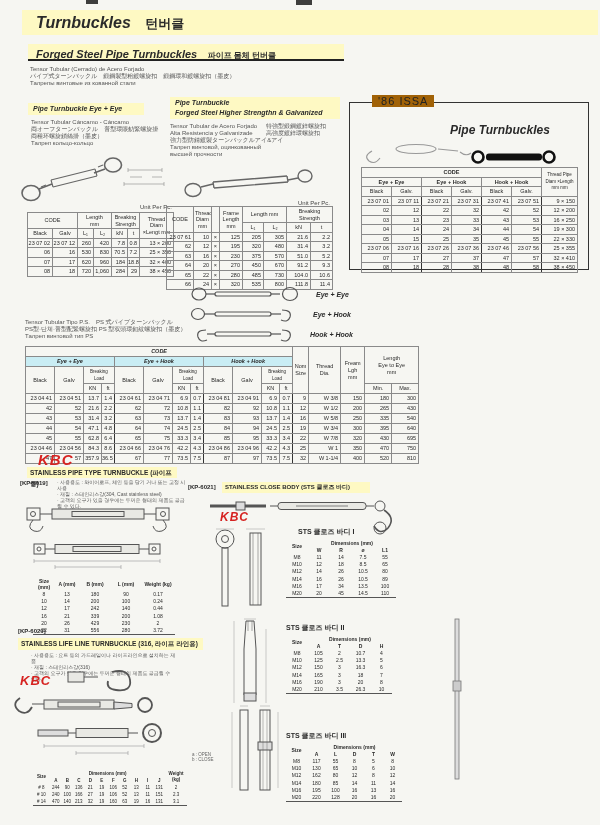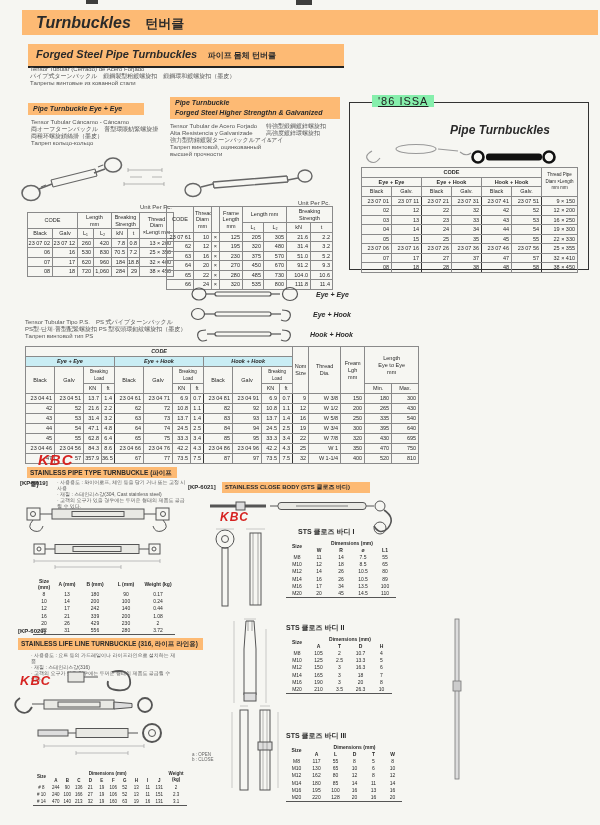--- a/index.html
+++ b/index.html
@@ -1,19 +1,19 @@
 <!DOCTYPE html>
 <html><head>
 <meta charset="utf-8">
 <style>
   html,body{margin:0;padding:0;background:#e9e9e6;}
   .page{position:relative;width:600px;height:825px;background:#f6f6f2;overflow:hidden;
         font-family:"Liberation Sans",sans-serif;color:#2a2a2a;}
   .abs{position:absolute;}
-  .cy{background:#fdba74;}
+  .cy{background:#fef9c3;}
   .it{font-style:italic;}
   .bd{font-weight:bold;}
   .ml{white-space:pre-line;}
   .tiny{font-size:6px;line-height:7px;color:#555;}
   .svgd{display:block;}
   
   table{border-collapse:collapse;table-layout:fixed;}
   .grid{border:1px solid #333;}
   .grid th,.grid td{border:0.5px solid #8a8a8a;font-weight:normal;padding:1px 2px 1px 0;
         text-align:right;overflow:hidden;}
@@ -39,21 +39,21 @@
 <div class="page">
 
   <div class="abs artifact" style="left:86px;top:0;width:12px;height:4px;"></div>
   <div class="abs artifact" style="left:296px;top:0;width:16px;height:5px;"></div>
 
   <div class="abs cy" style="left:22px;top:10px;width:576px;height:25px;line-height:25px;padding-left:14px;box-sizing:border-box;">
     <span class="it bd" style="font-size:16px;">Turnbuckles</span>
     <span class="bd" style="font-size:13px;margin-left:10px;">턴버클</span>
   </div>
 
-  <div class="abs cy" style="left:28px;top:44px;width:316px;height:24px;line-height:17px;padding-left:8px;box-sizing:border-box;border-bottom:2px solid #222;">
+  <div class="abs cy" style="left:28px;top:44px;width:316px;height:17px;line-height:17px;padding-left:8px;box-sizing:border-box;border-bottom:2px solid #222;">
     <span class="it bd" style="font-size:11px;">Forged Steel Pipe Turnbuckles</span>
     <span class="bd" style="font-size:8px;margin-left:6px;">파이프 몸체 턴버클</span>
   </div>
   <div class="abs tiny" style="left:30px;top:66px;width:320px;">
       <div>Tensor Tubular (Cerrado) de Acero Forjado</div>
       <div>パイプ式ターンバックル　鍛鋼製型粗鍍螺旋扣　鍛鋼環和鍍螺旋扣（墨皮）</div>
       <div>Талрепы винтовые из кованной стали</div>
     </div>
 
   <div class="abs cy it bd" style="left:28px;top:103px;width:116px;height:12px;line-height:12px;font-size:7px;padding-left:5px;box-sizing:border-box;">Pipe Turnbuckle  Eye + Eye</div>
@@ -277,21 +277,21 @@
           <td>320</td>
           <td>535</td>
           <td>800</td>
           <td>111.8</td>
           <td>11.4</td>
         </tr>
       </tbody>
   </table>
 
   <div class="abs" style="left:349px;top:102px;width:238px;height:166px;border:1.5px solid #333;">
-    <div class="abs" style="left:22px;top:-8px;background:#86efac;padding:0 6px;font-size:11px;letter-spacing:1px;color:#222;text-decoration:underline;">'86 ISSA</div>
+    <div class="abs" style="left:22px;top:-8px;background:#a16207;padding:0 6px;font-size:11px;letter-spacing:1px;color:#222;">'86 ISSA</div>
     <div class="abs it bd" style="left:100px;top:20px;font-size:12px;">Pipe Turnbuckles</div>
     <svg class="abs svgd" style="left:8px;top:32px;" width="222" height="32" viewBox="0 0 222 32">
       <g fill="none" stroke="#999" stroke-width="1.1">
         <path d="M14 16 q-9 5 -3 10 q6 4 11 -3"></path>
         <ellipse cx="58" cy="14" rx="20" ry="4.5"></ellipse>
         <path d="M80 14 l20 2"></path>
         <path d="M102 17 q6 5 11 1"></path>
       </g>
       <g stroke="#111">
         <circle cx="120" cy="22" r="5.5" fill="none" stroke-width="2.6"></circle>

